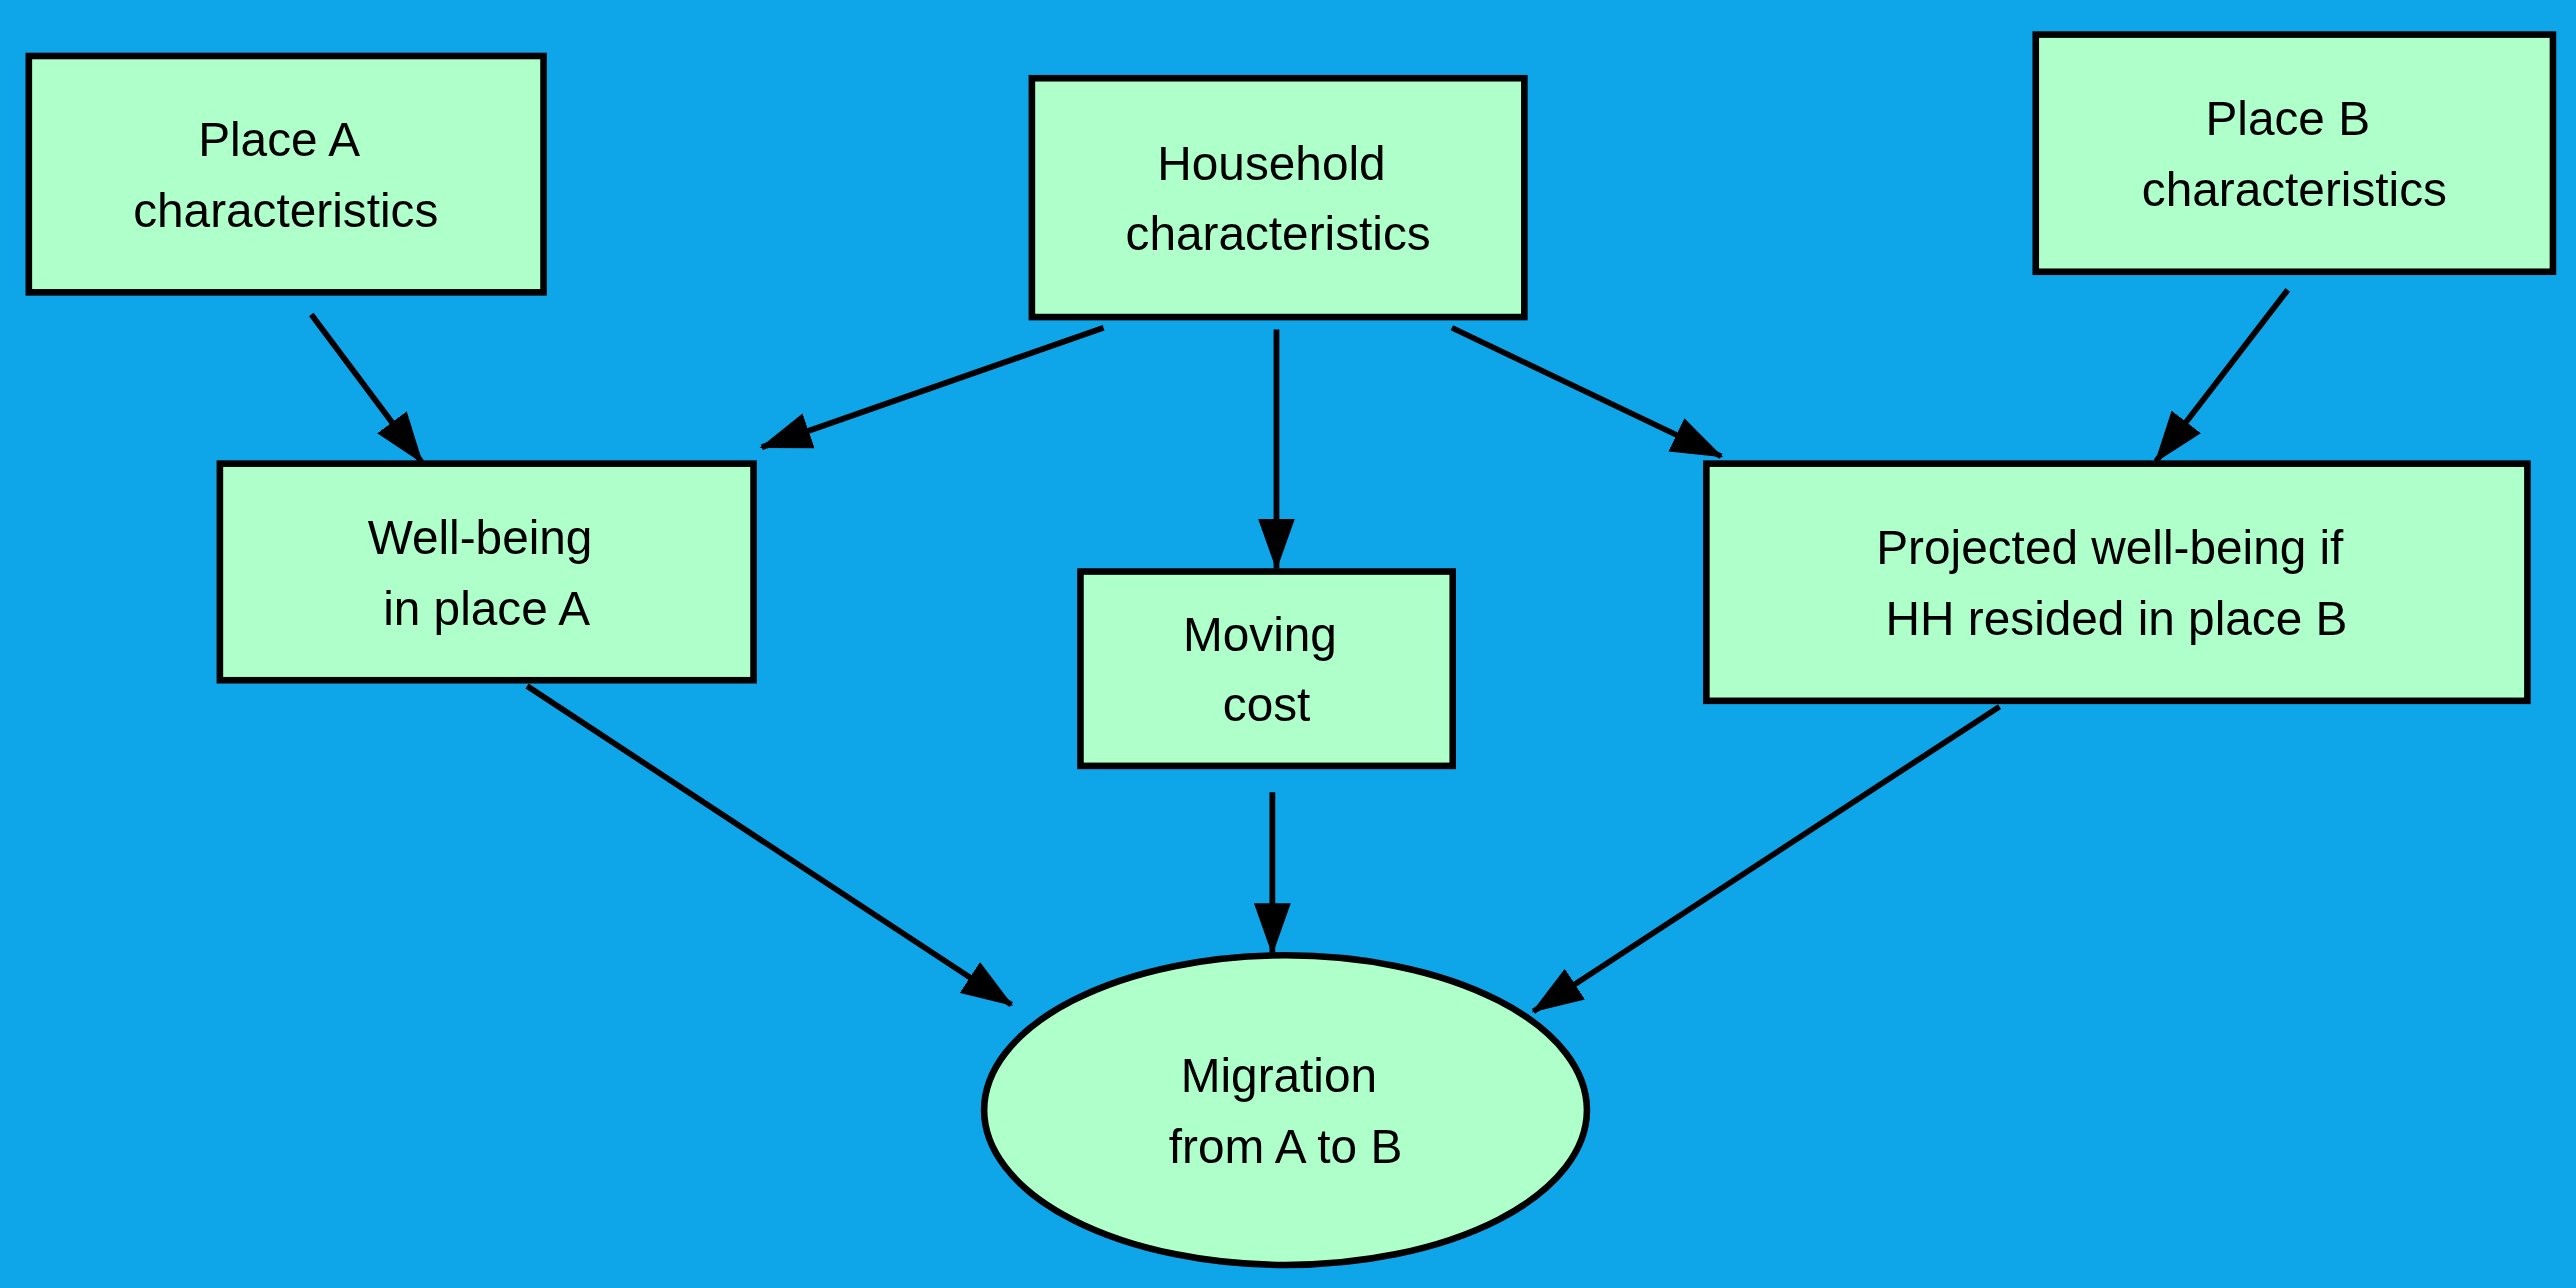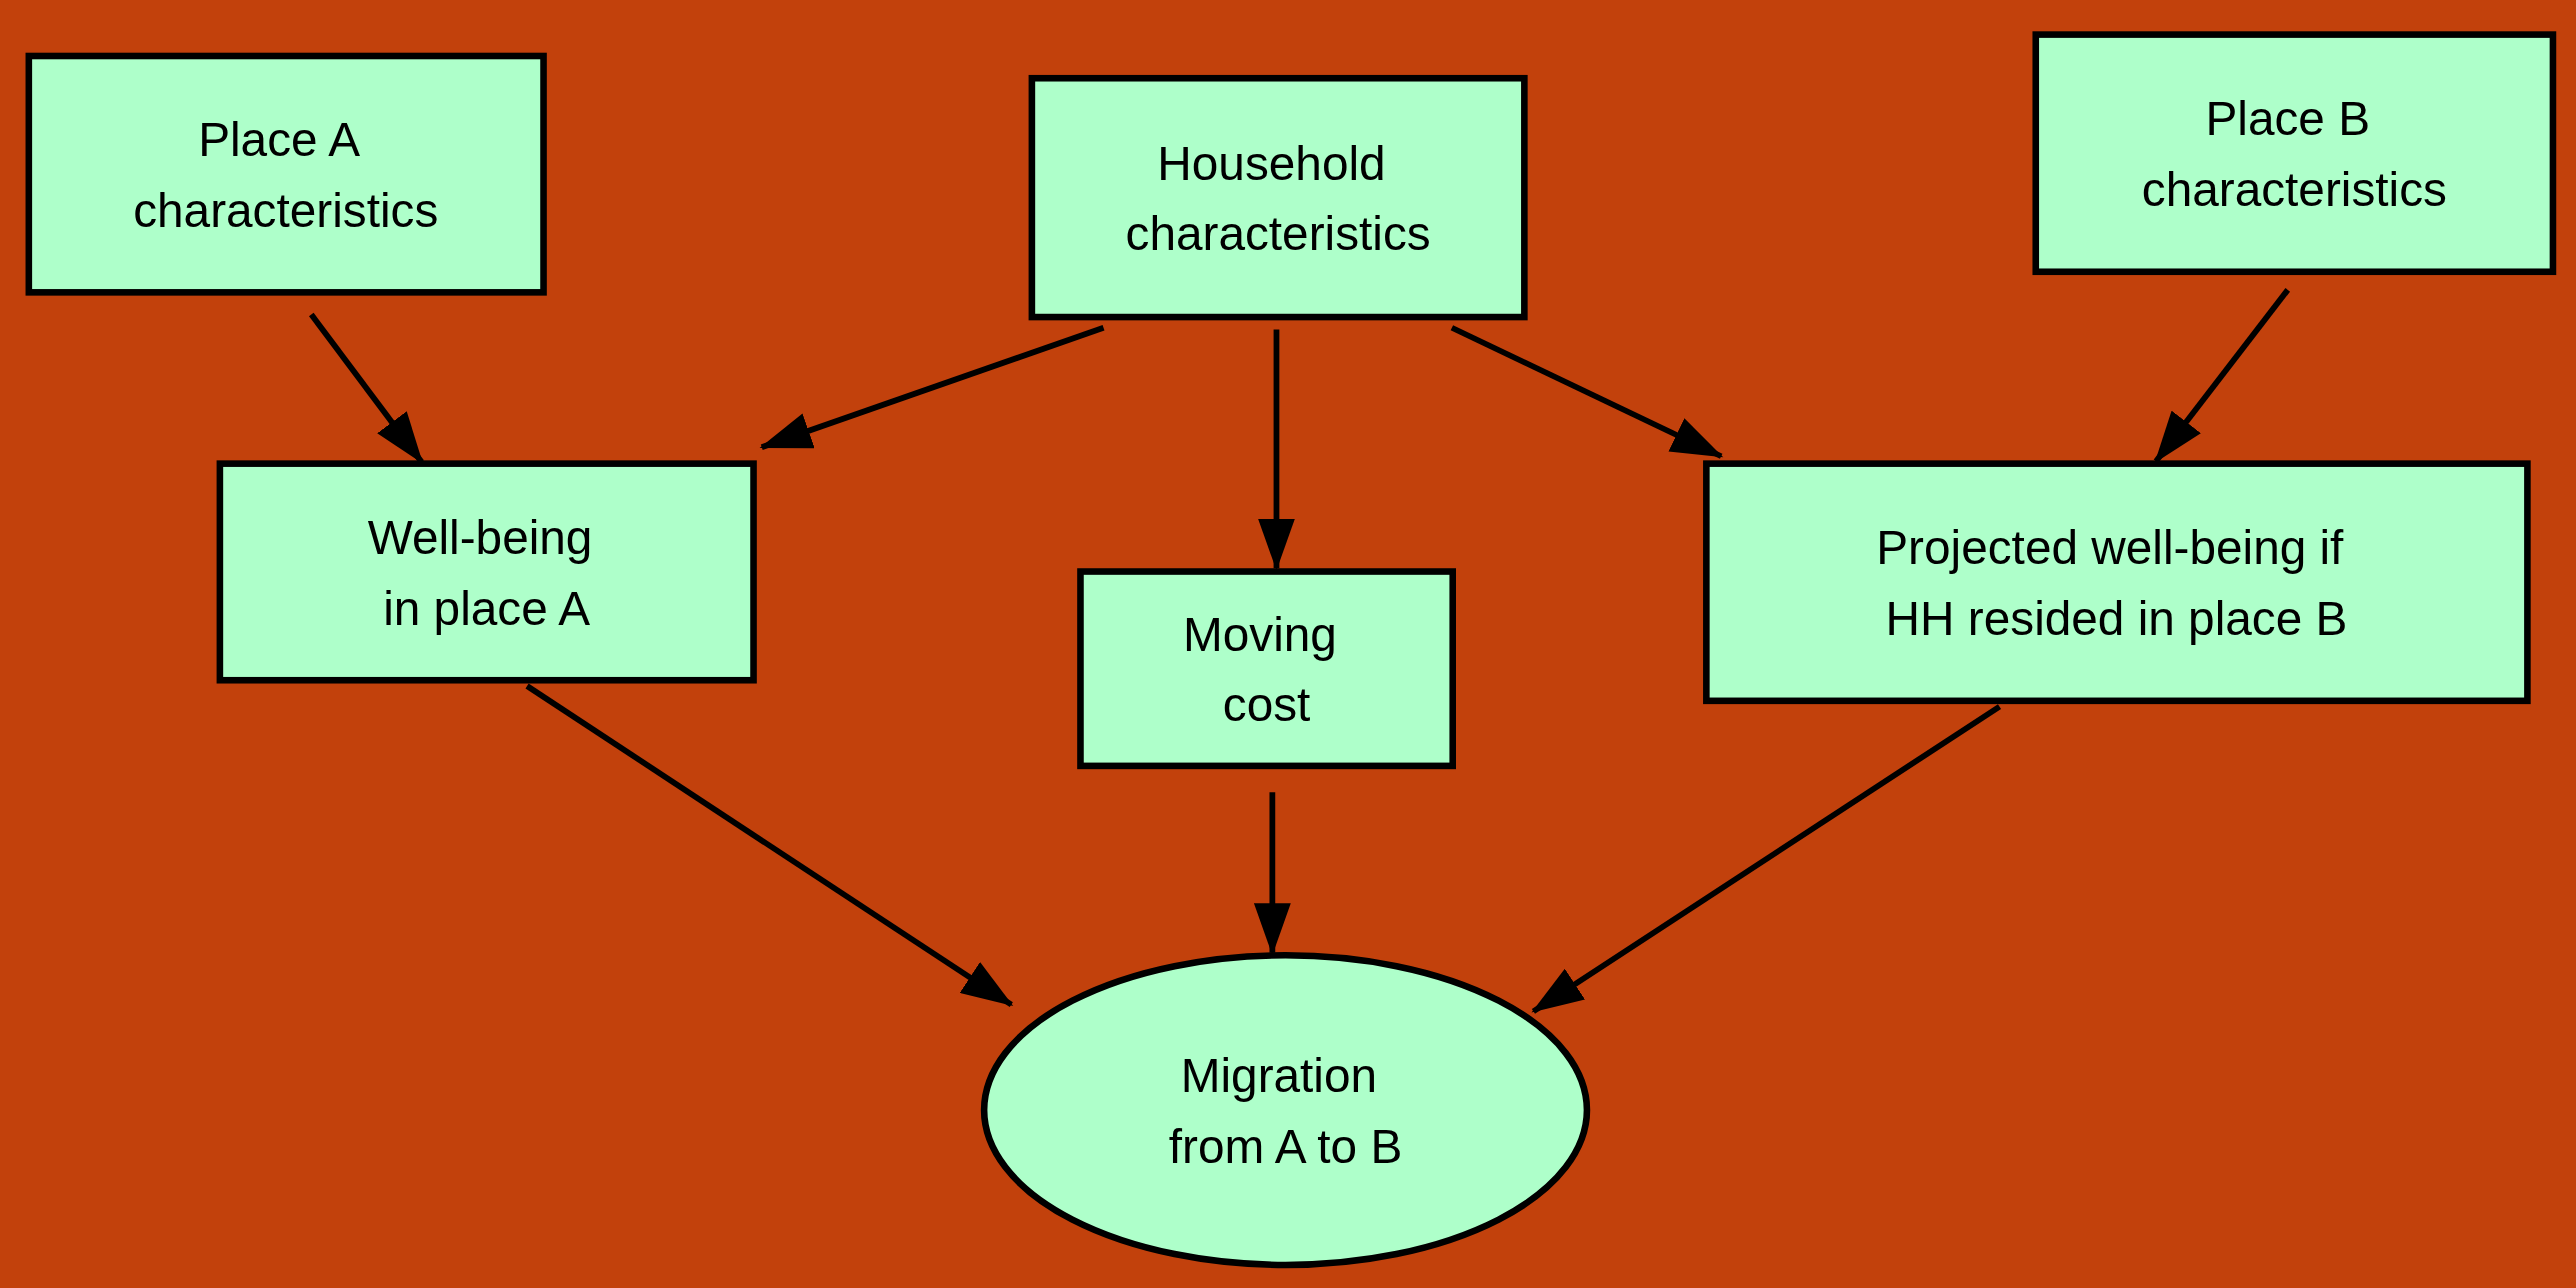--- a/index.html
+++ b/index.html
@@ -6,21 +6,21 @@
     margin: 0;
     padding: 0;
     width: 100%;
     height: 100%;
     background: #ffffff;
     overflow: hidden;
   }
   .stage {
     width: 100%;
     height: 100vh;
-    background: #c2410c;
+    background: #0ea5e9;
   }
   svg {
     display: block;
     width: 100%;
     height: 100%;
   }
   .node-box {
     stroke: #000000;
     stroke-width: 8;
   }

